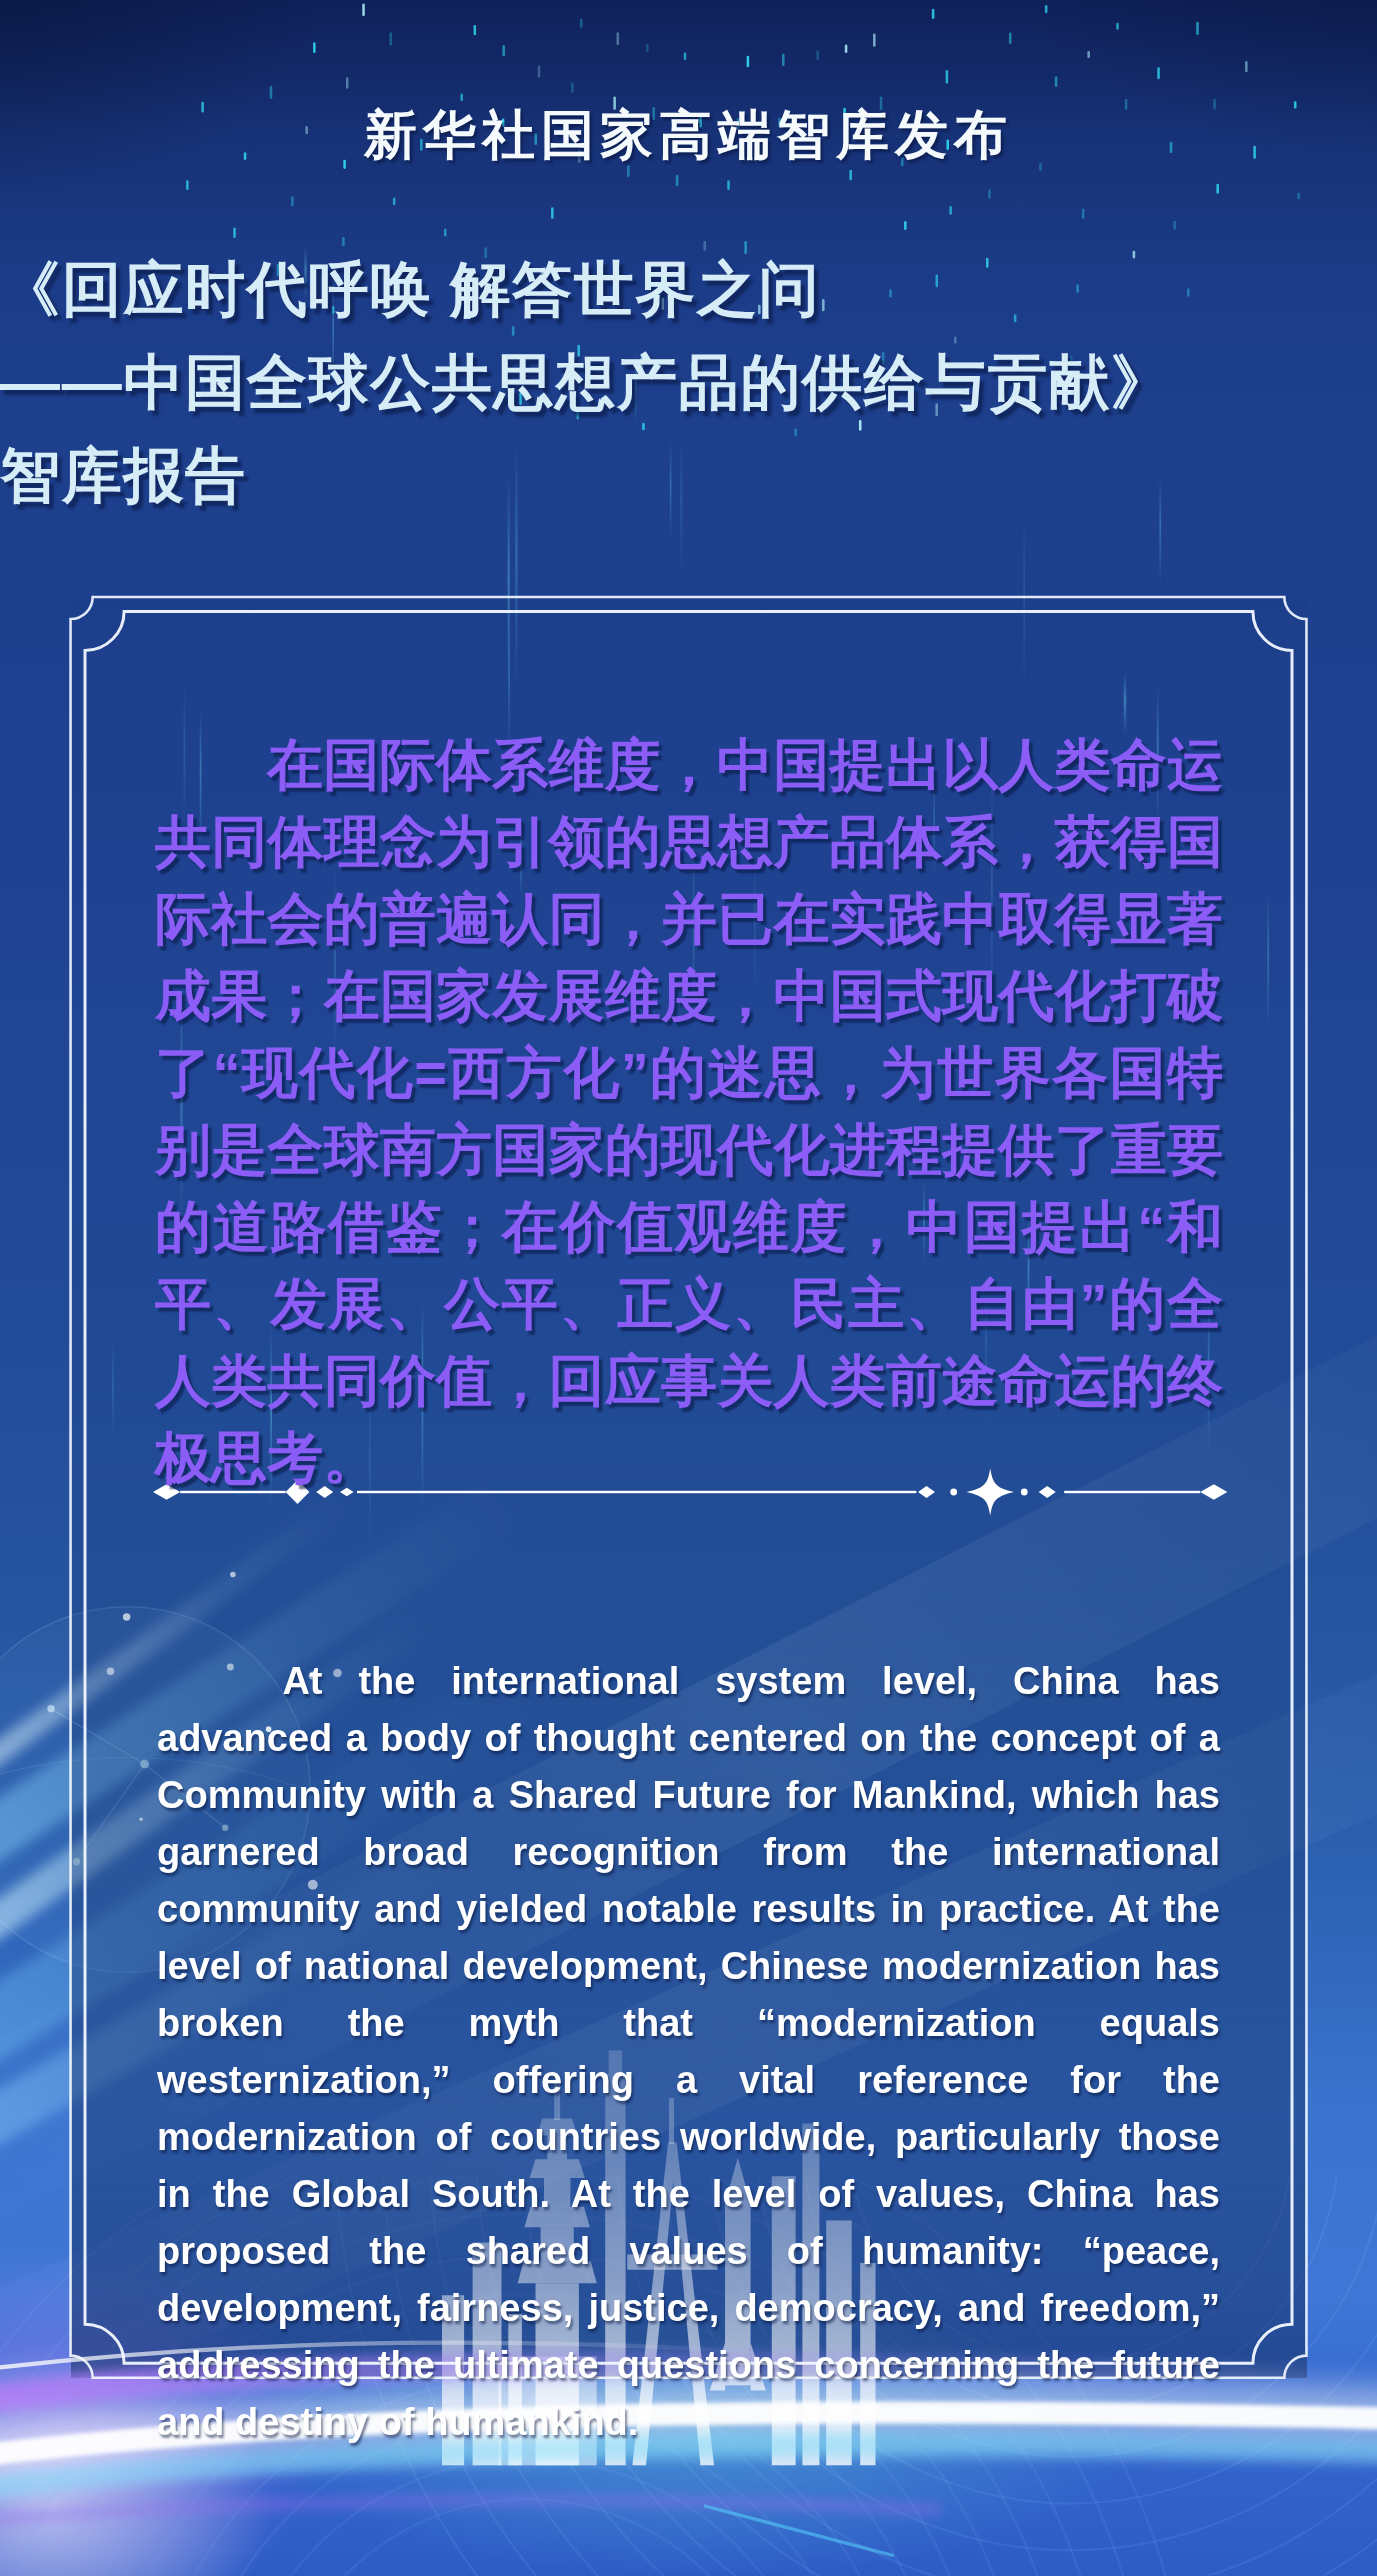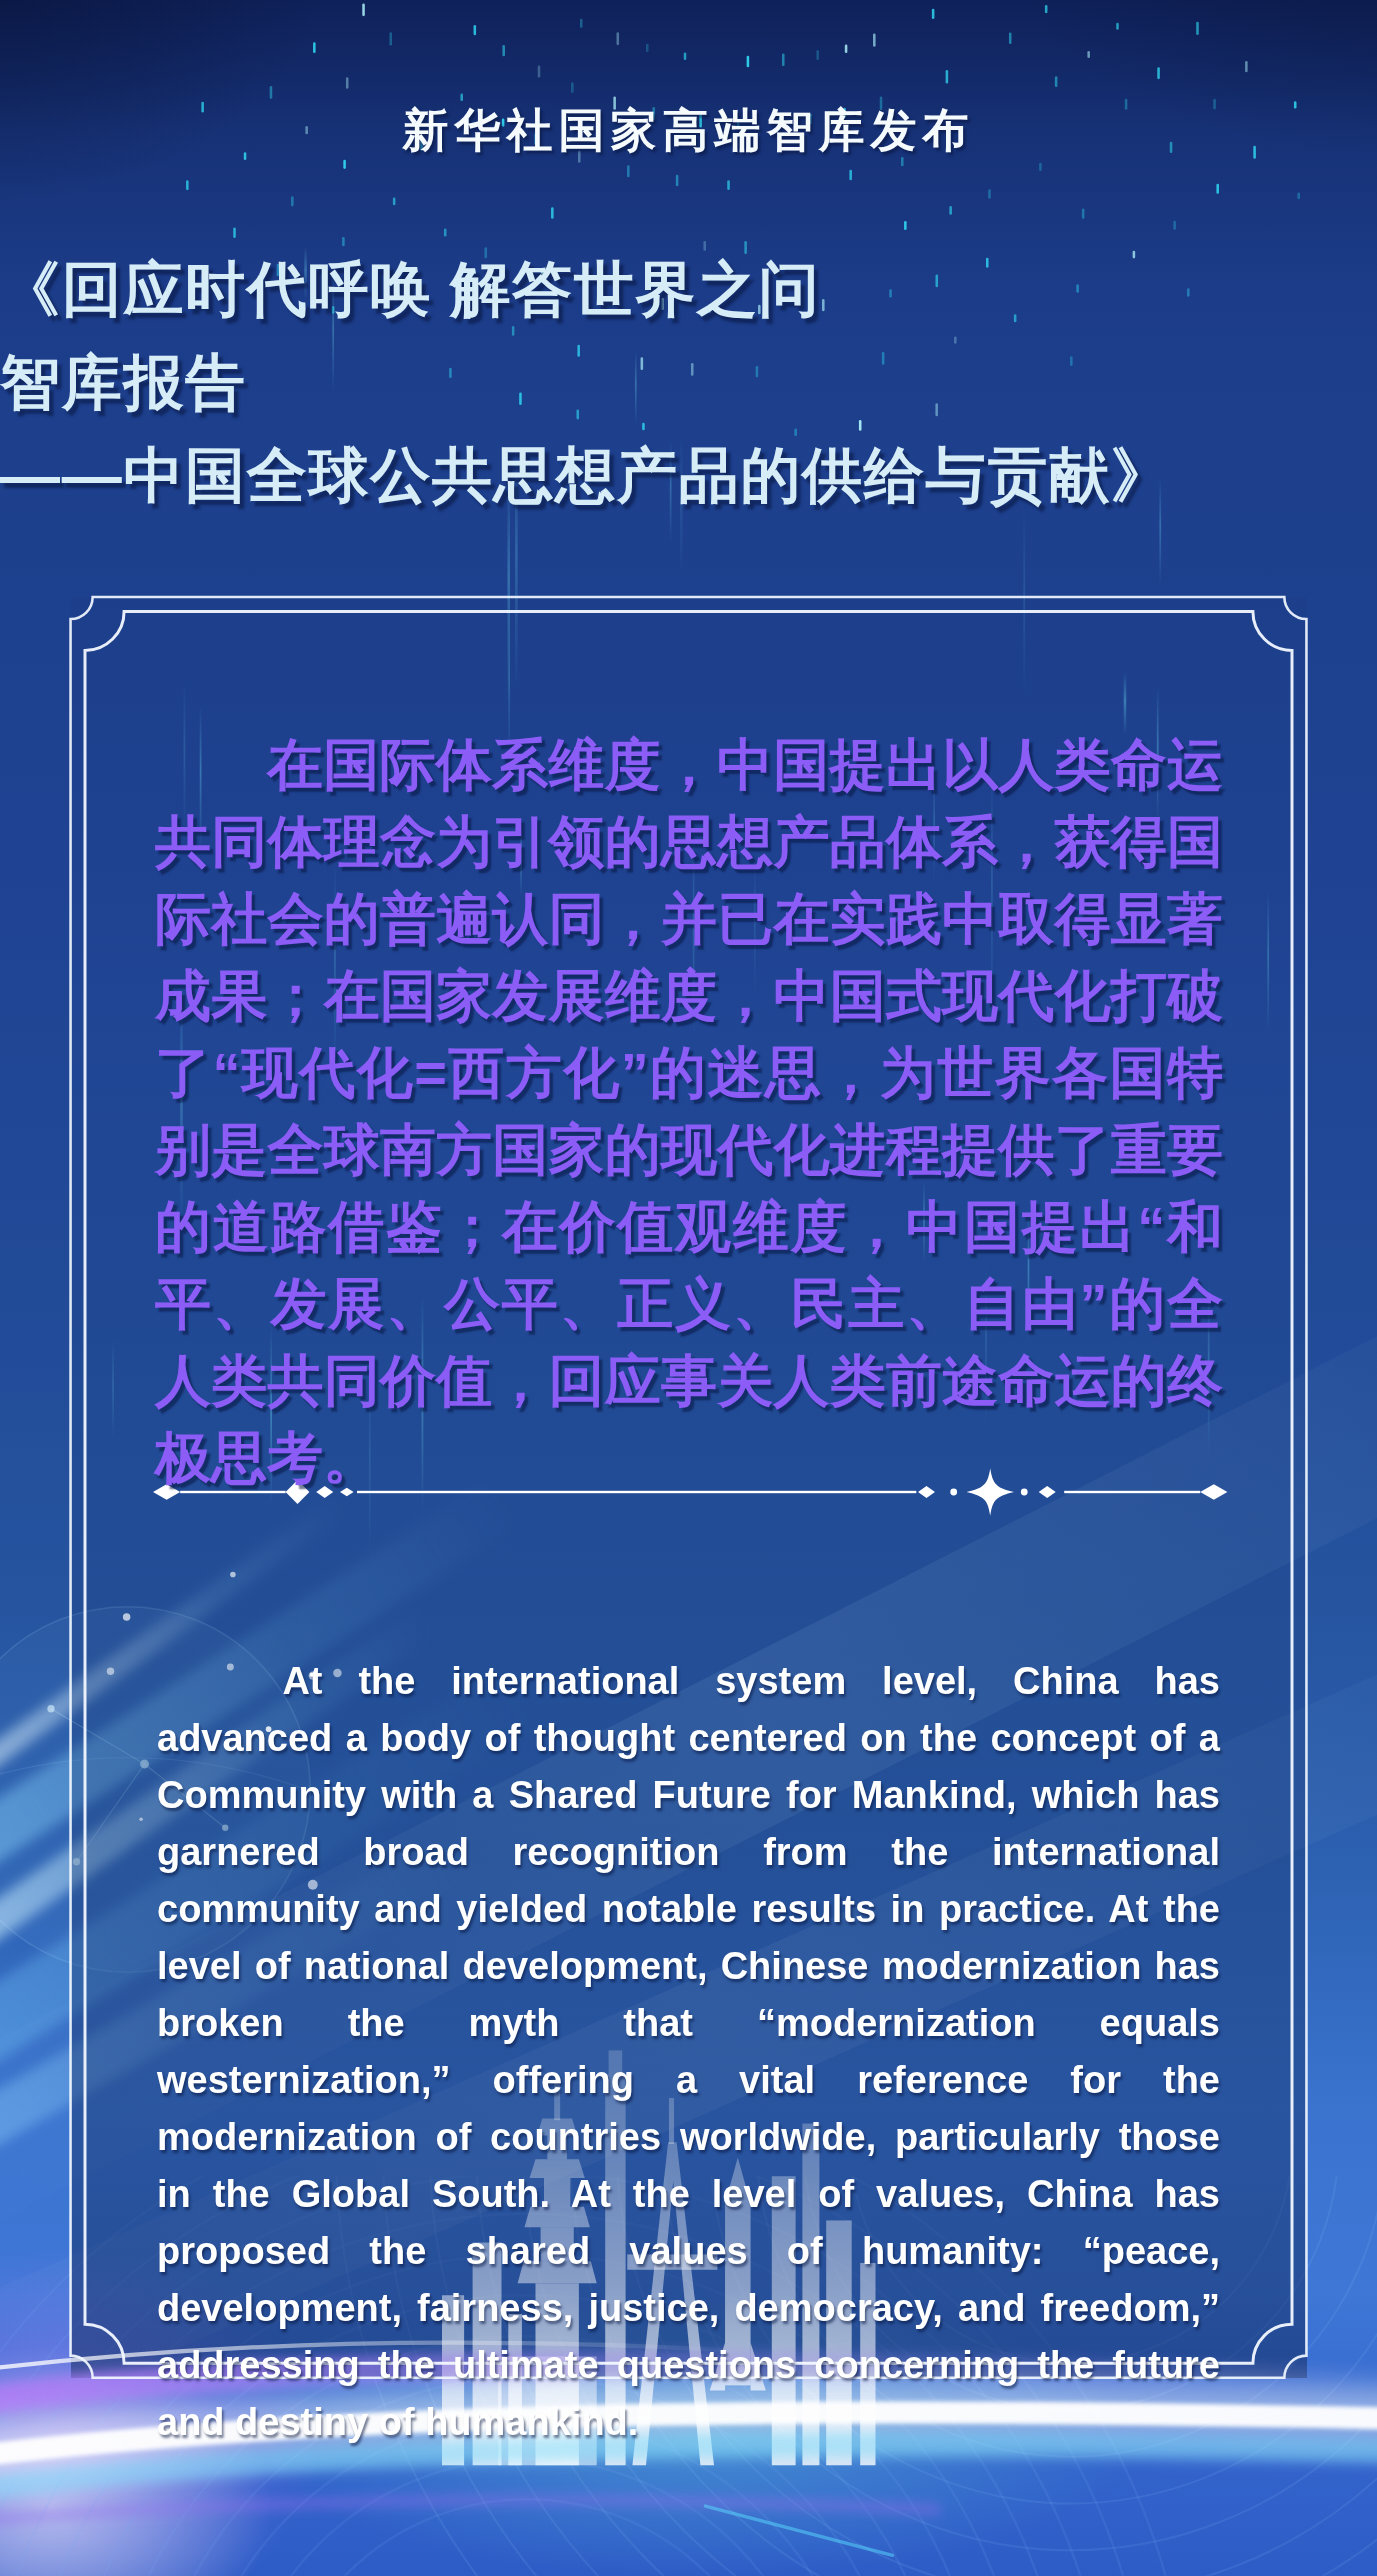--- a/index.html
+++ b/index.html
@@ -41,21 +41,21 @@
 
   
   .box-shade{left:71px;top:597px;width:1236px;height:1781px;
      background:linear-gradient(180deg, rgba(10,28,76,.05) 0%, rgba(10,28,76,0) 25%,
                rgba(11,30,78,.10) 55%, rgba(13,34,84,.38) 84%, rgba(15,38,90,.52) 100%);}
 
   svg.layer{left:0;top:0;width:1377px;height:2576px;}
 
   
   .publisher{left:0;top:100px;width:1377px;text-align:center;
-     font-size:46px;font-weight:700;color:#f5fafd;letter-spacing:6px;
+     font-size:53px;font-weight:700;color:#f5fafd;letter-spacing:6px;
      text-shadow:2.6px 3.4px 2.6px rgba(8,20,60,.55);}
   .title{left:0;top:243px;width:1377px;
      font-size:60px;line-height:93px;font-weight:700;color:#d6edf8;letter-spacing:1.7px;
      text-shadow:4.3px 5.1px 2.6px rgba(8,20,60,.55);}
   .cn-par{left:155px;top:670px;width:1068px;
      font-size:56px;line-height:77px;font-weight:700;color:#8b5cf6;
      text-align:justify;text-indent:2em;word-break:break-all;
      text-shadow:3.4px 4.3px 1.7px rgba(8,22,64,.55);}
   .en-par{left:157px;top:1615px;width:1063px;
      font-size:38px;line-height:57px;font-weight:700;color:#ffffff;
@@ -379,19 +379,19 @@
       <circle cx="1205" cy="1755" r="4"></circle>
       <path d="M1222 1755 L1232 1748 L1242 1755 L1232 1762 Z"></path>
       <rect x="1252" y="1753.6" width="160" height="2.8"></rect>
       <path d="M1412 1755 L1428 1746 L1444 1755 L1428 1764 Z"></path>
     </g>
   </svg>
 
   <div class="abs publisher">新华社国家高端智库发布</div>
   <div class="abs title">
     <div>《回应时代呼唤 解答世界之问</div>
+    <div>——中国全球公共思想产品的供给与贡献》</div>
     <div>智库报告</div>
-    <div>——中国全球公共思想产品的供给与贡献》</div>
   </div>
   <p class="abs cn-par">在国际体系维度，中国提出以人类命运共同体理念为引领的思想产品体系，获得国际社会的普遍认同，并已在实践中取得显著成果；在国家发展维度，中国式现代化打破了“现代化=西方化”的迷思，为世界各国特别是全球南方国家的现代化进程提供了重要的道路借鉴；在价值观维度，中国提出“和平、发展、公平、正义、民主、自由”的全人类共同价值，回应事关人类前途命运的终极思考。</p>
   <p class="abs en-par">At the international system level, China has advanced a body of thought centered on the concept of a Community with a Shared Future for Mankind, which has garnered broad recognition from the international community and yielded notable results in practice. At the level of national development, Chinese modernization has broken the myth that “modernization equals westernization,” offering a vital reference for the modernization of countries worldwide, particularly those in the Global South. At the level of values, China has proposed the shared values of humanity: “peace, development, fairness, justice, democracy, and freedom,” addressing the ultimate questions concerning the future and destiny of humankind.</p>
 </div>
 
 
 </body></html>

